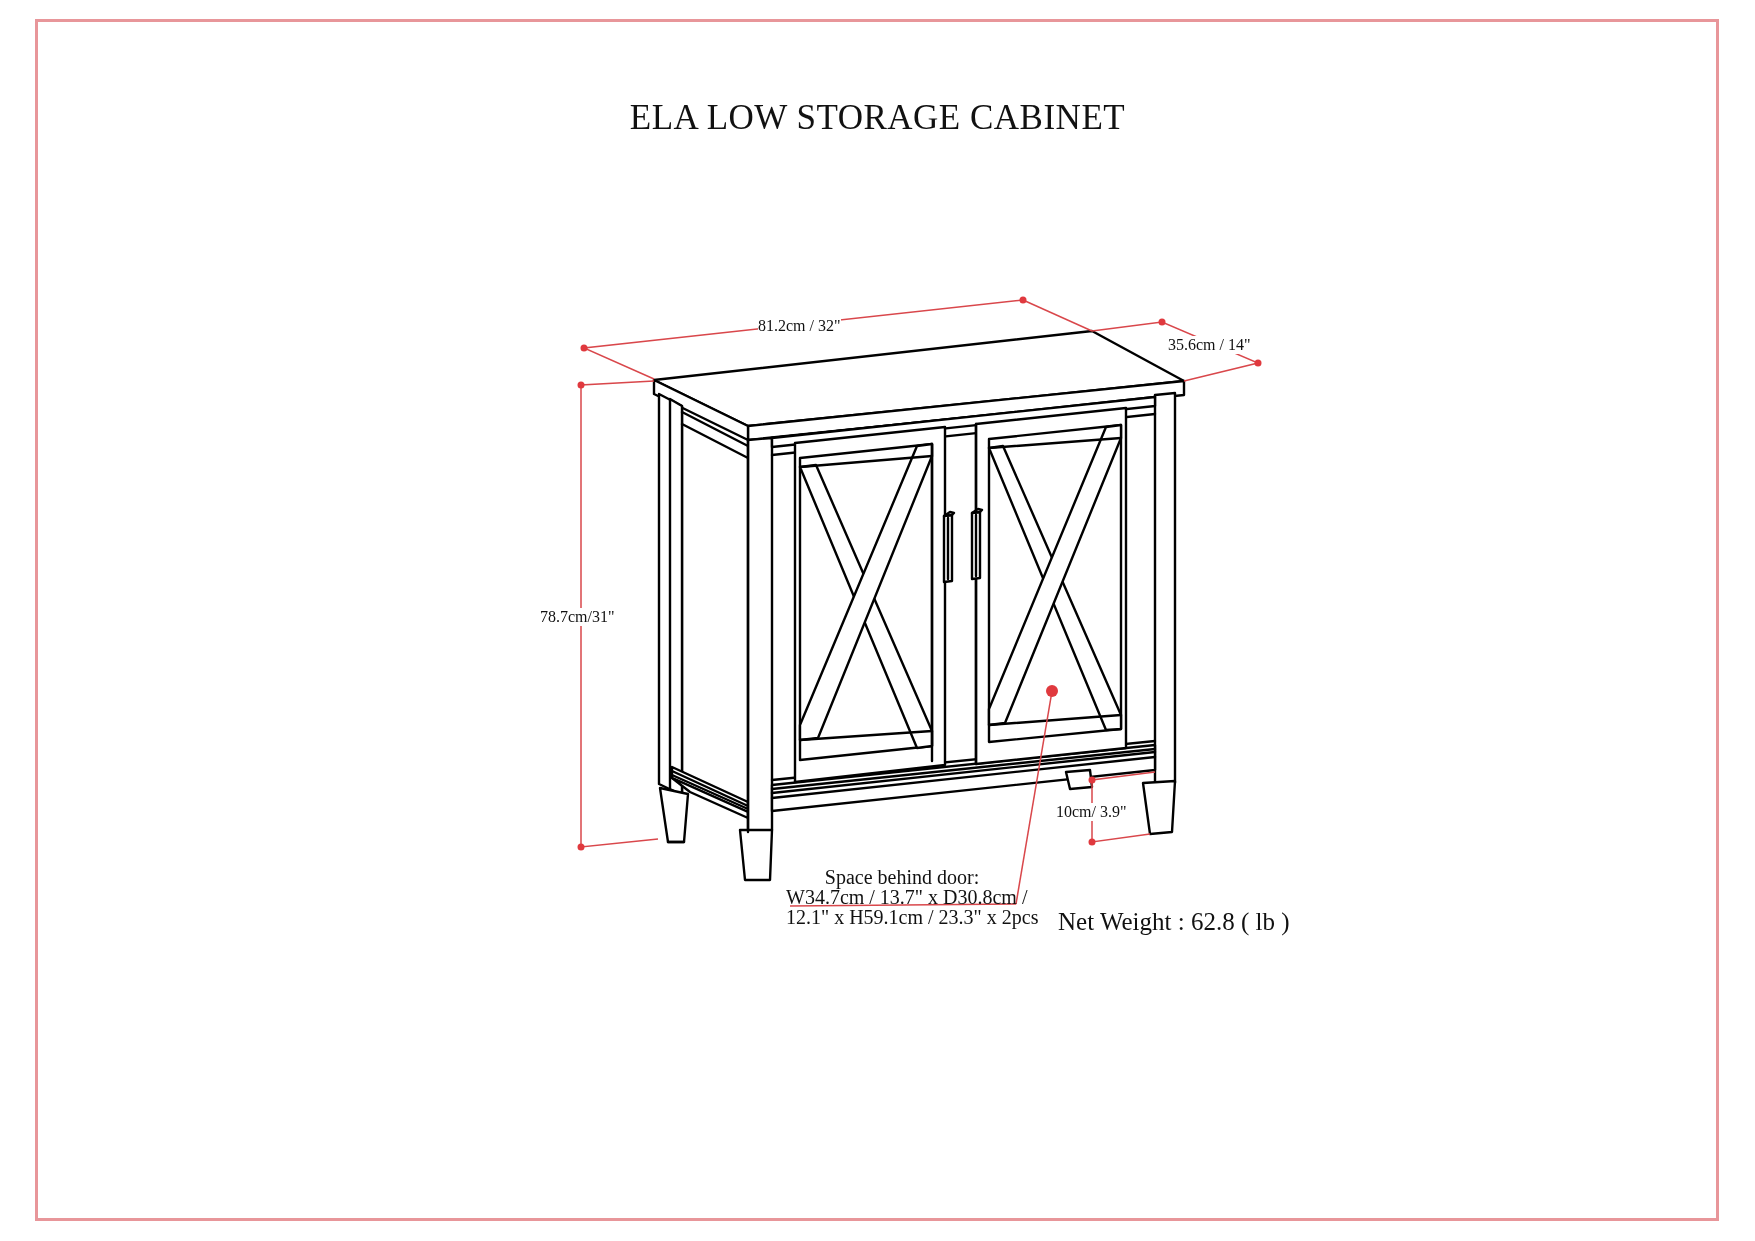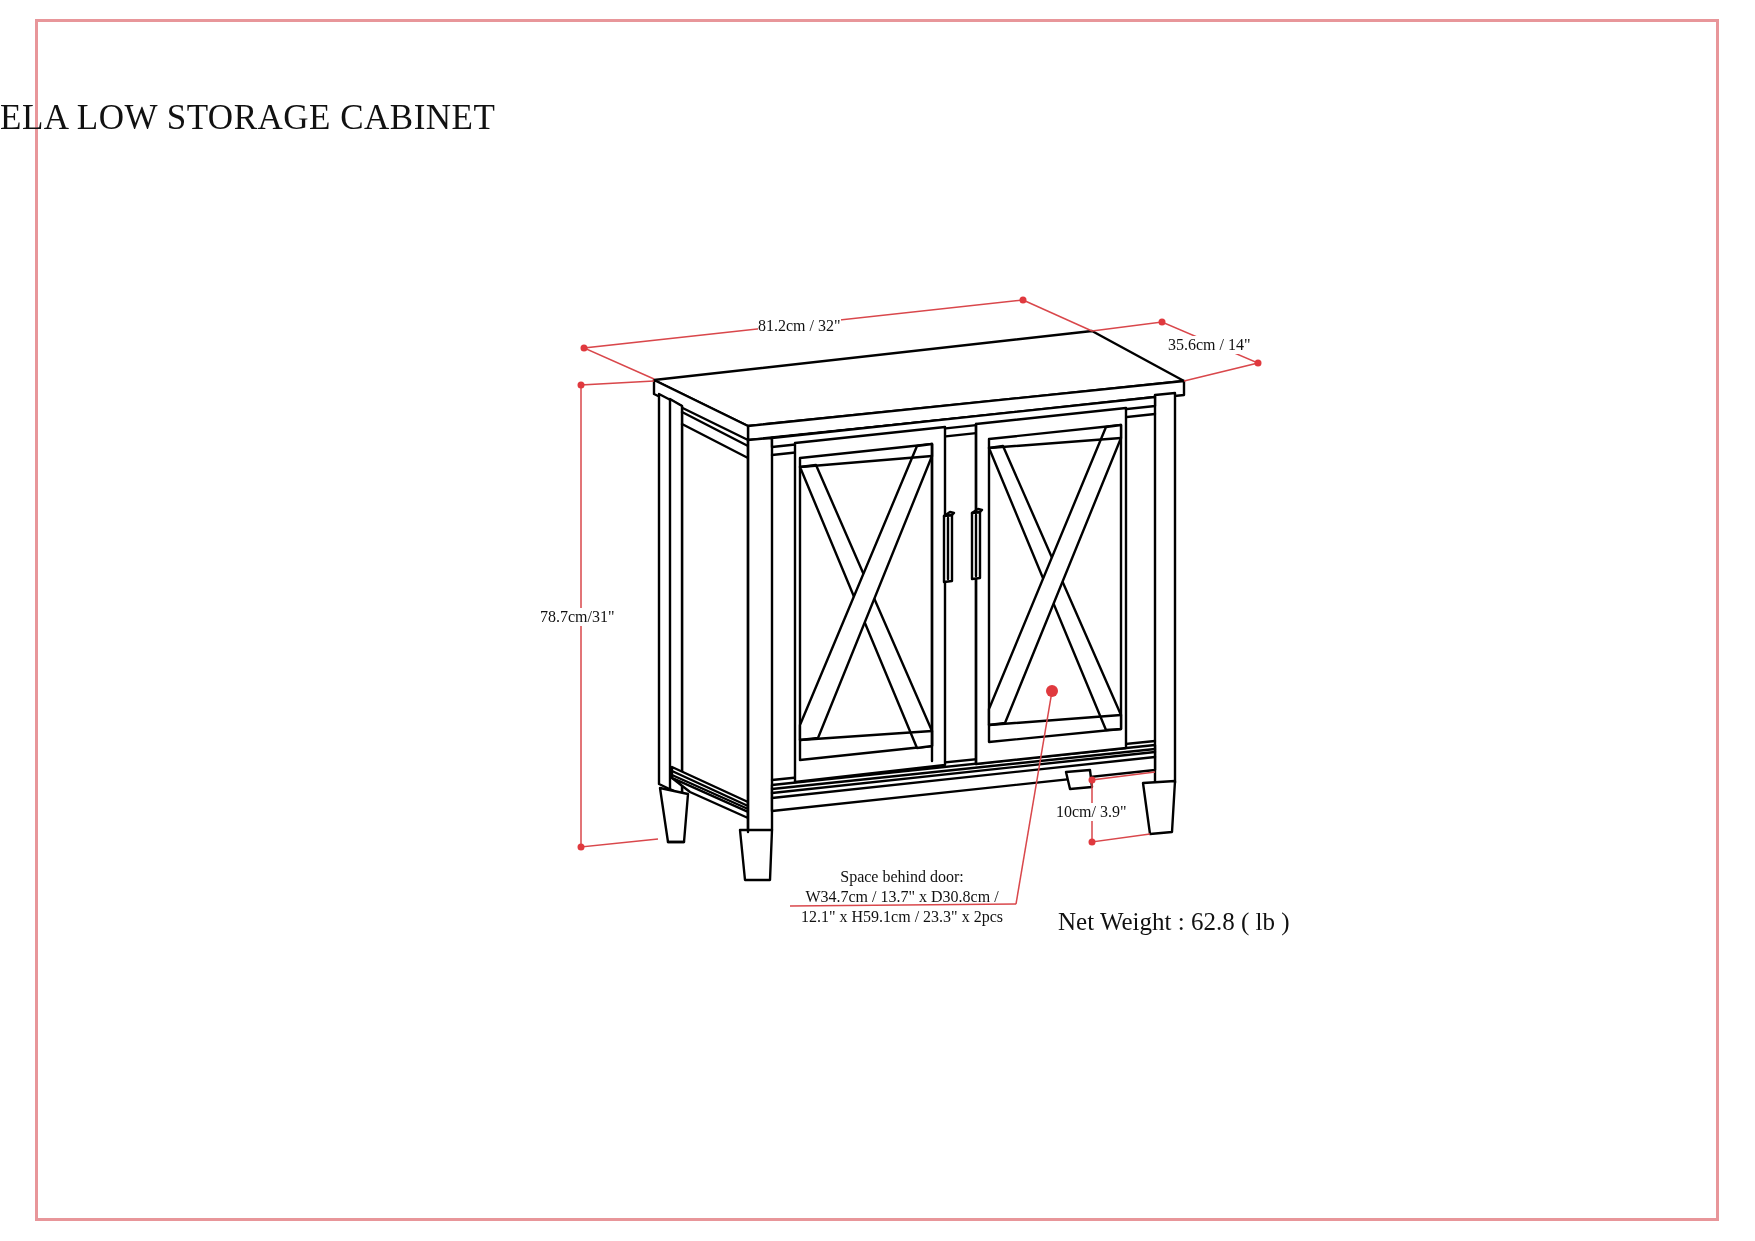--- a/index.html
+++ b/index.html
@@ -3,31 +3,31 @@
 <meta charset="utf-8">
 <style>
   html, body { margin: 0; padding: 0; background: #ffffff; }
   body { width: 1755px; height: 1241px; position: relative; overflow: hidden; }
   .frame {
     position: absolute; left: 35px; top: 19px; width: 1684px; height: 1202px;
     border: 3px solid #e8969a; box-sizing: border-box;
   }
   svg { position: absolute; left: 0; top: 0; }
   .title {
-    position: absolute; left: 0; width: 1755px; top: 98px; 
+    position: absolute; left: 0; width: 1755px; top: 98px; text-align: center;
     font-family: "Liberation Serif", "DejaVu Serif", serif; font-size: 35px; color: #111;
     letter-spacing: 0.5px;
   }
   .lbl {
     position: absolute; font-family: "Liberation Serif", "DejaVu Serif", serif;
     font-size: 16px; color: #111; white-space: nowrap; background: #fff; line-height: 18px;
   }
   .note {
     position: absolute; font-family: "Liberation Serif", "DejaVu Serif", serif;
-    font-size: 16px; color: #111; text-align: center; line-height: 20px; white-space: nowrap;
+    font-size: 20px; color: #111; text-align: center; line-height: 20px; white-space: nowrap;
   }
   .weight {
     position: absolute; font-family: "Liberation Serif", "DejaVu Serif", serif;
     font-size: 25px; color: #111; white-space: nowrap;
   }
 </style>
 </head>
 <body>
 
 <div class="frame"></div>

